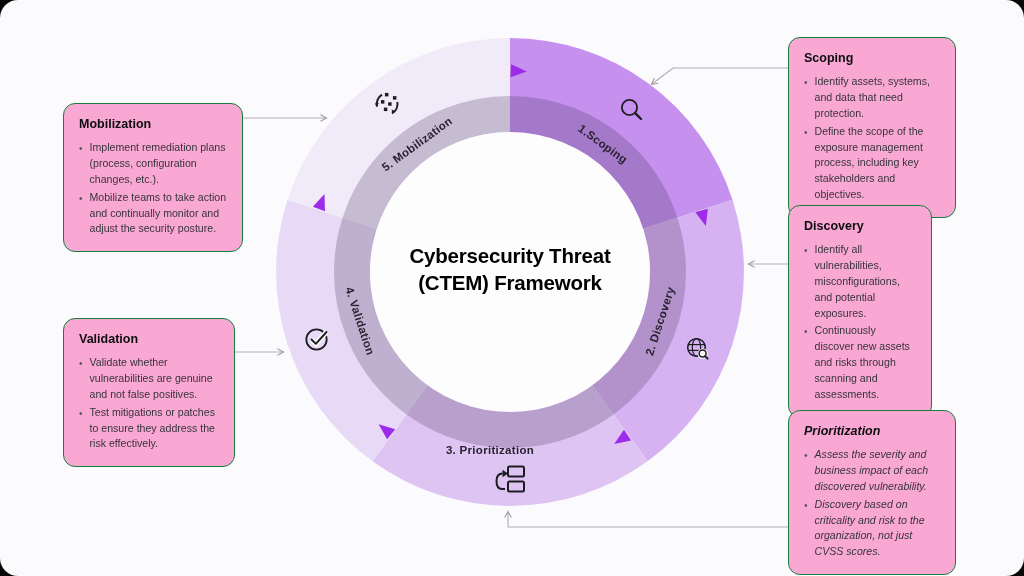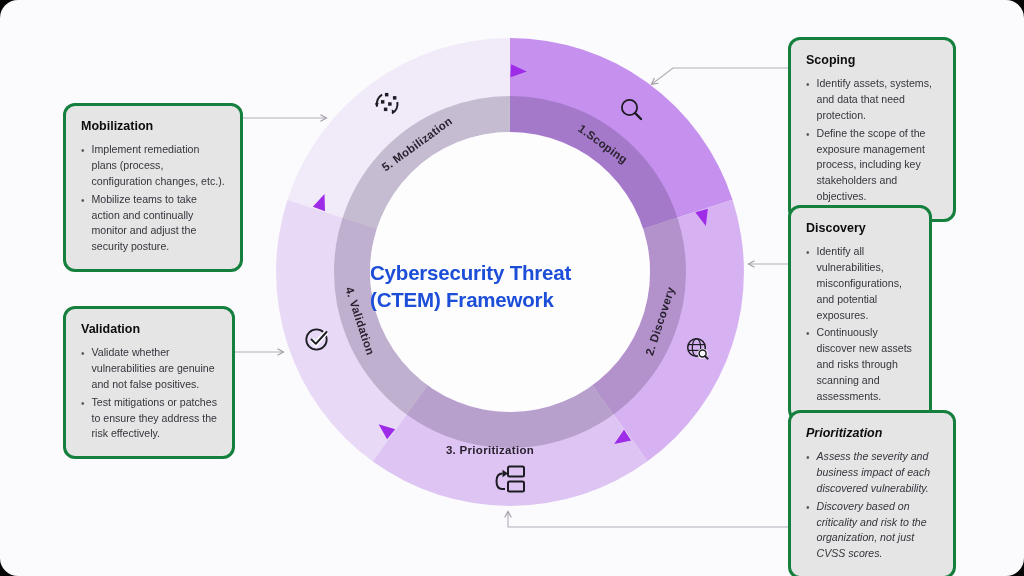--- a/index.html
+++ b/index.html
@@ -5,60 +5,60 @@
   html,body { margin:0; padding:0; background:#060606; }
   .canvas {
     position:relative; width:1024px; height:576px;
     background:#fbfafc; border-radius:18px; overflow:hidden;
     font-family:"Liberation Sans", sans-serif;
   }
   svg.layer { position:absolute; left:0; top:0; pointer-events:none; }
 
   
   .diagram-title {
-    position:absolute; left:510px; top:286px; width:280px;
+    position:absolute; left:510px; top:269px; width:280px;
     transform:translate(-50%,-50%);
-    font-size:20.5px; font-weight:bold;
-    line-height:1.32; color:#1d4ed8; letter-spacing:-0.2px;
+    text-align:center; font-size:20.5px; font-weight:bold;
+    line-height:1.32; color:#000000; letter-spacing:-0.2px;
   }
 
   
   .ring-label {
     position:absolute; white-space:nowrap;
     font-size:11.5px; font-weight:bold; color:#2a2230; letter-spacing:0.3px;
   }
 
   
   .ring-icon { position:absolute; }
   .icon-scoping       { left:619px; top:97px;  }
   .icon-discovery     { left:684px; top:336px; }
   .icon-prioritization{ left:493px; top:464px; }
   .icon-validation    { left:303px; top:325px; }
   .icon-mobilization  { left:370px; top:91px;  }
 
   
   .callout {
     position:absolute; box-sizing:border-box;
-    background:#e5e5e5; border:3px solid #15803d; border-radius:12px;
+    background:#f9a8d4; border:1px solid #15803d; border-radius:12px;
     padding:13px 14px 12px 15px;
   }
   .callout h3 {
     margin:0 0 9px 0; font-size:12.5px; font-weight:bold; color:#0d0d10;
   }
   .callout ul { margin:0; padding:0; list-style:none; }
   .callout li {
     display:flex; gap:7px; font-size:10.6px; line-height:1.5;
     color:#37333c; margin-bottom:2px;
   }
   .callout li .dot {
     flex:0 0 auto; font-size:10px; line-height:1.5; color:#5b5762;
     transform:translateY(0.5px);
   }
   #callout-mobilization { left:63px;  top:103px; width:180px; }
-  #callout-validation   { left:63px;  top:306px; width:172px; }
+  #callout-validation   { left:63px;  top:318px; width:172px; }
   #callout-scoping      { left:788px; top:37px;  width:168px; }
   #callout-discovery    { left:788px; top:205px; width:144px; }
   #callout-prioritization{ left:788px; top:410px; width:168px;font-style:italic; }
 </style>
 </head>
 <body>
 
 <div class="canvas">
 
   <svg id="ring-svg" class="layer" width="1024" height="576" viewBox="0 0 1024 576">

